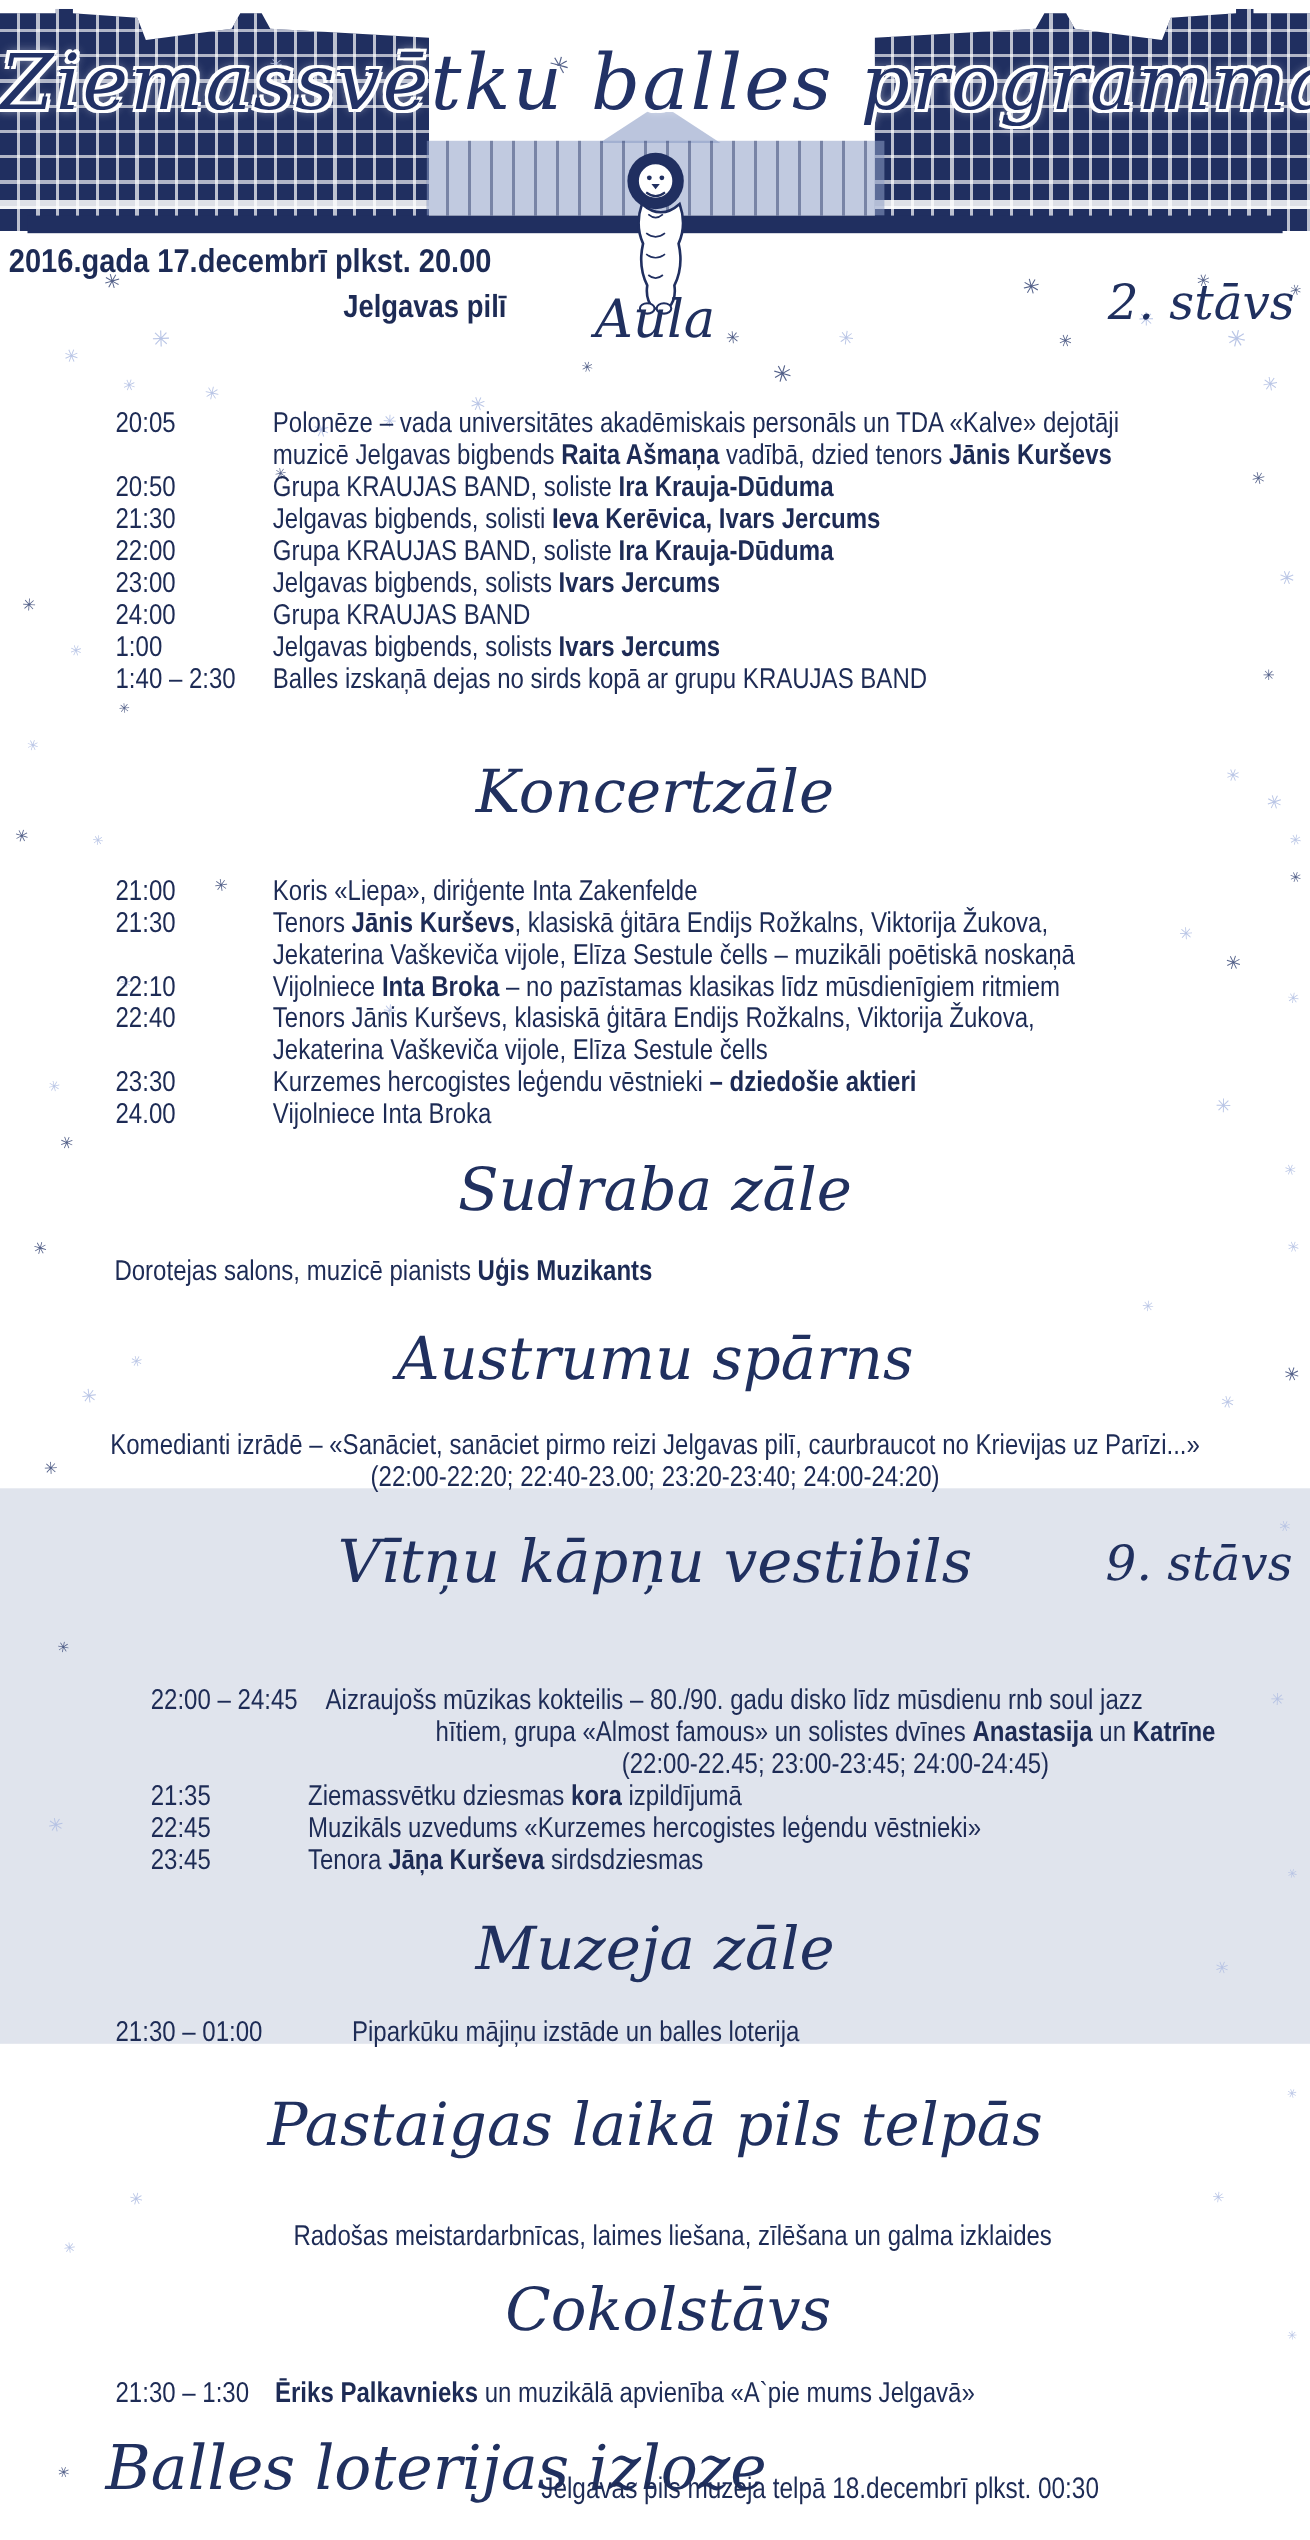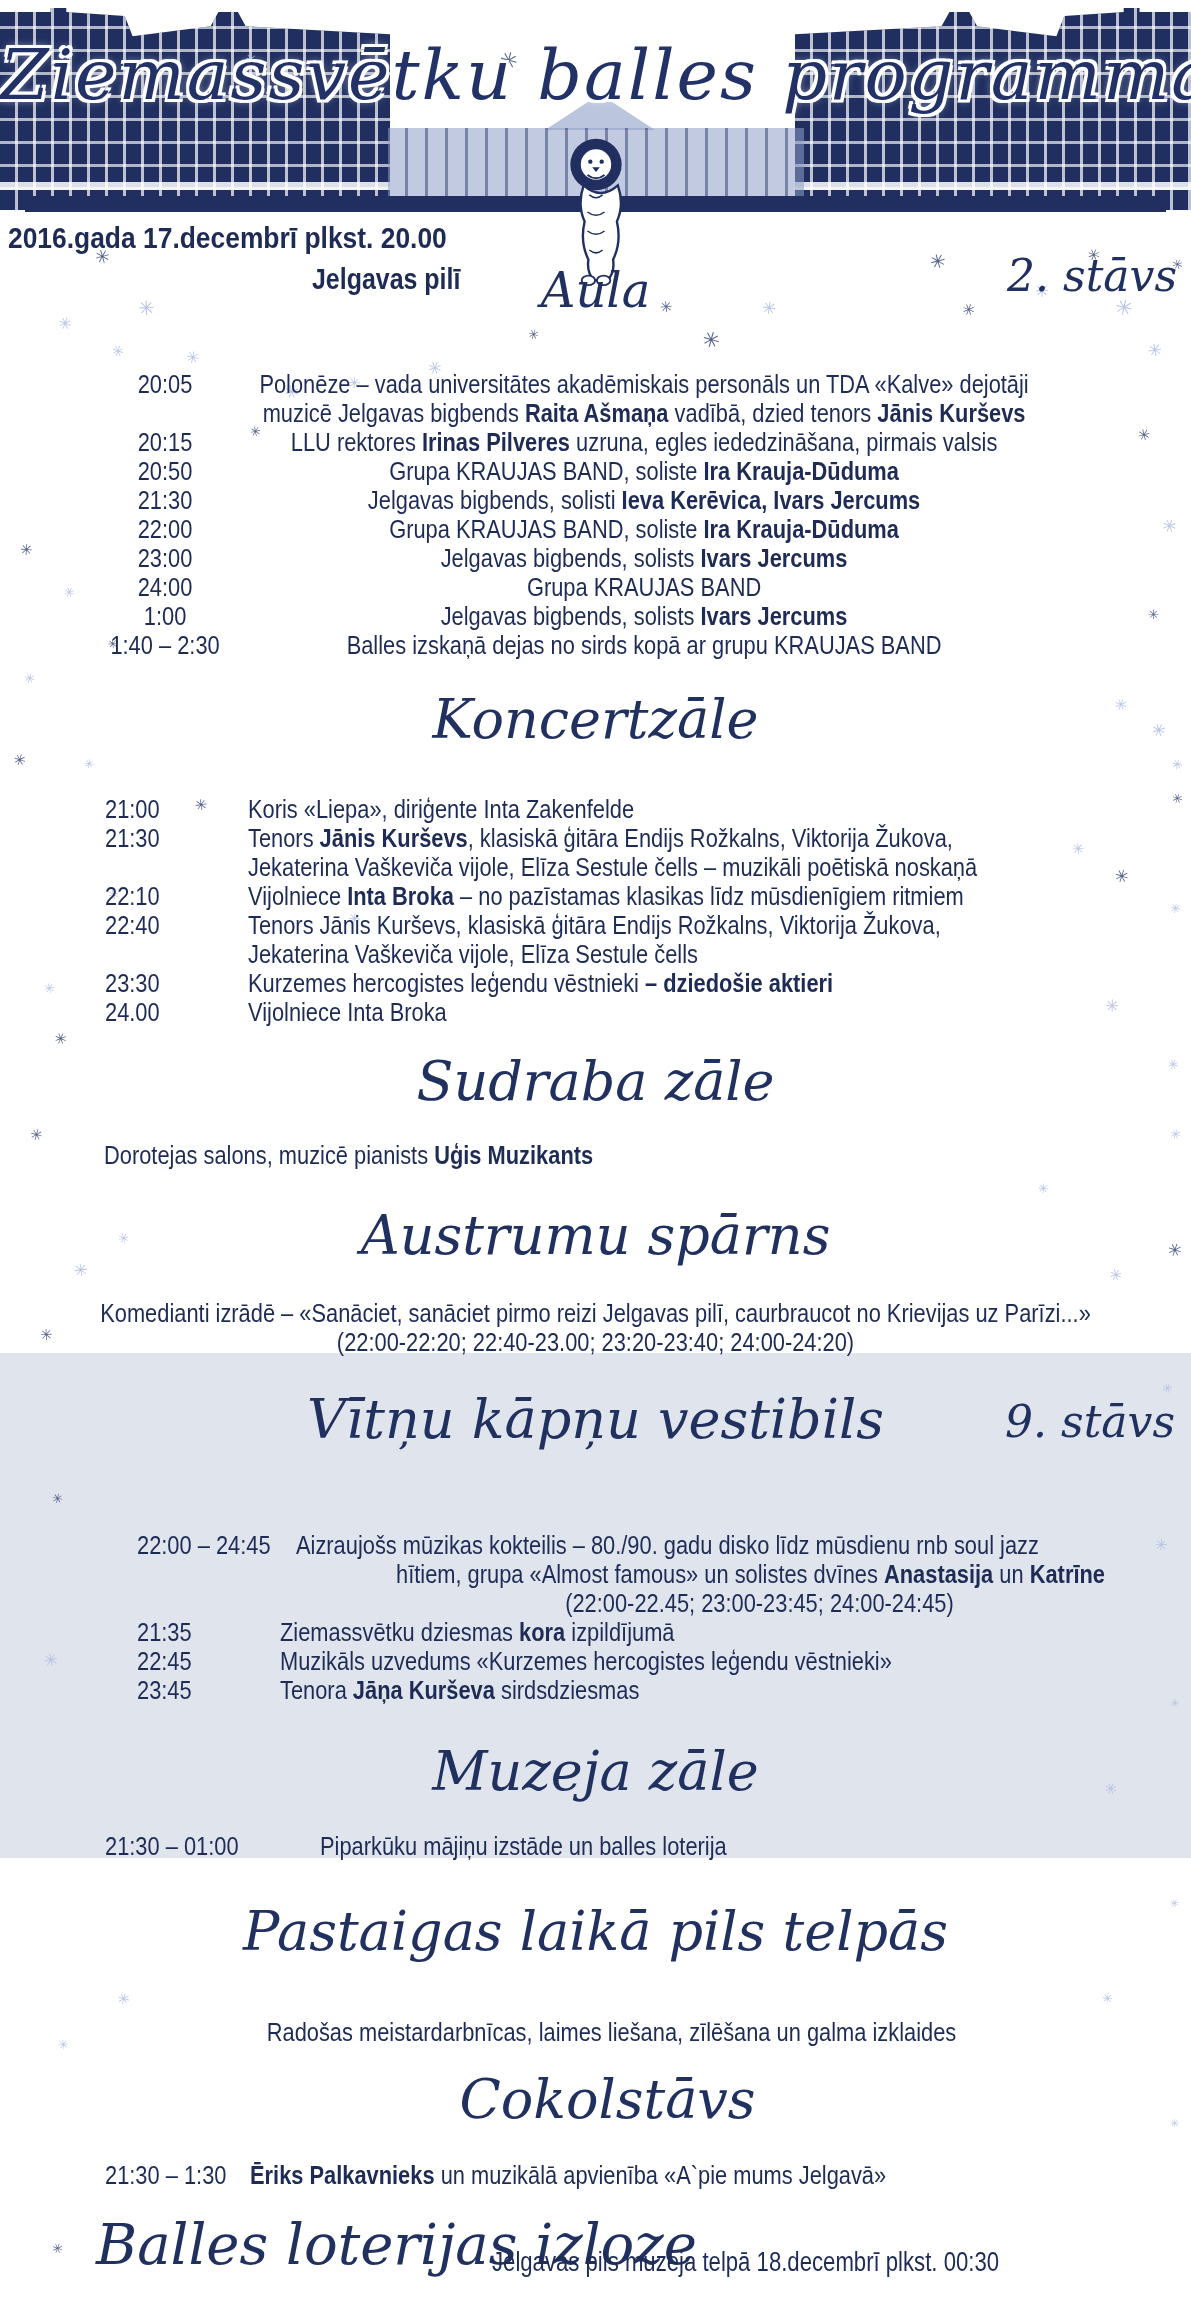--- a/index.html
+++ b/index.html
@@ -44,21 +44,21 @@
   #head-pastaigas{top:1902px;}
   #head-cokol{top:2070px;margin-left:12px;}
   .floor{position:absolute;font-size:44px;z-index:6;}
   #floor-2{top:250px;right:14px;}
   #floor-1{top:1396px;right:16px;}
   #head-loterija{position:absolute;left:96px;top:2212px;font-size:56px;z-index:6;}
   .loterija-text{position:absolute;left:492px;top:2247px;font-size:27px;white-space:nowrap;
        transform:scaleX(.82);transform-origin:0 0;z-index:6;}
   
   .rows{position:absolute;left:0;width:100%;z-index:6;}
-  #rows-aula{top:370px;text-align:center;}
+  #rows-aula{top:370px;}
   #rows-konc{top:795px;}
   #rows-vitnu{top:1531px;padding-left:32px;}
   #rows-muzeja{top:1832px;}
   #rows-cokol{top:2161px;}
   .row{display:flex;align-items:flex-start;padding-left:105px;}
   .time{flex:0 0 143px;font-size:26px;line-height:29px;white-space:nowrap;
         transform:scaleX(.84);transform-origin:0 0;}
   .time.wide{flex-basis:215px;}
   .content{flex:1 1 auto;min-width:0;}
   .line{font-size:26px;line-height:29px;white-space:nowrap;
@@ -108,26 +108,20 @@
   <div class="hvenue">Jelgavas pilī</div>
 
   <h2 class="script sec-head" id="head-aula">Aula</h2>
   <div class="script floor" id="floor-2">2. stāvs</div>
   <div class="rows" id="rows-aula">
       <div class="row">
         <div class="time">20:05</div>
         <div class="content">
           <div class="line"><span>Polonēze – vada universitātes akadēmiskais personāls un TDA «Kalve» dejotāji</span></div>
           <div class="line"><span>muzicē Jelgavas bigbends </span><span class="b">Raita Ašmaņa</span><span> vadībā, dzied tenors </span><span class="b">Jānis Kurševs</span></div>
-        </div>
-      </div>
-      <div class="row">
-        <div class="time">20:15</div>
-        <div class="content">
-          <div class="line"><span>LLU rektores </span><span class="b">Irinas Pilveres</span><span> uzruna, egles iededzināšana, pirmais valsis</span></div>
         </div>
       </div>
       <div class="row">
         <div class="time">20:50</div>
         <div class="content">
           <div class="line"><span>Grupa KRAUJAS BAND, soliste </span><span class="b">Ira Krauja-Dūduma</span></div>
         </div>
       </div>
       <div class="row">
         <div class="time">21:30</div>

